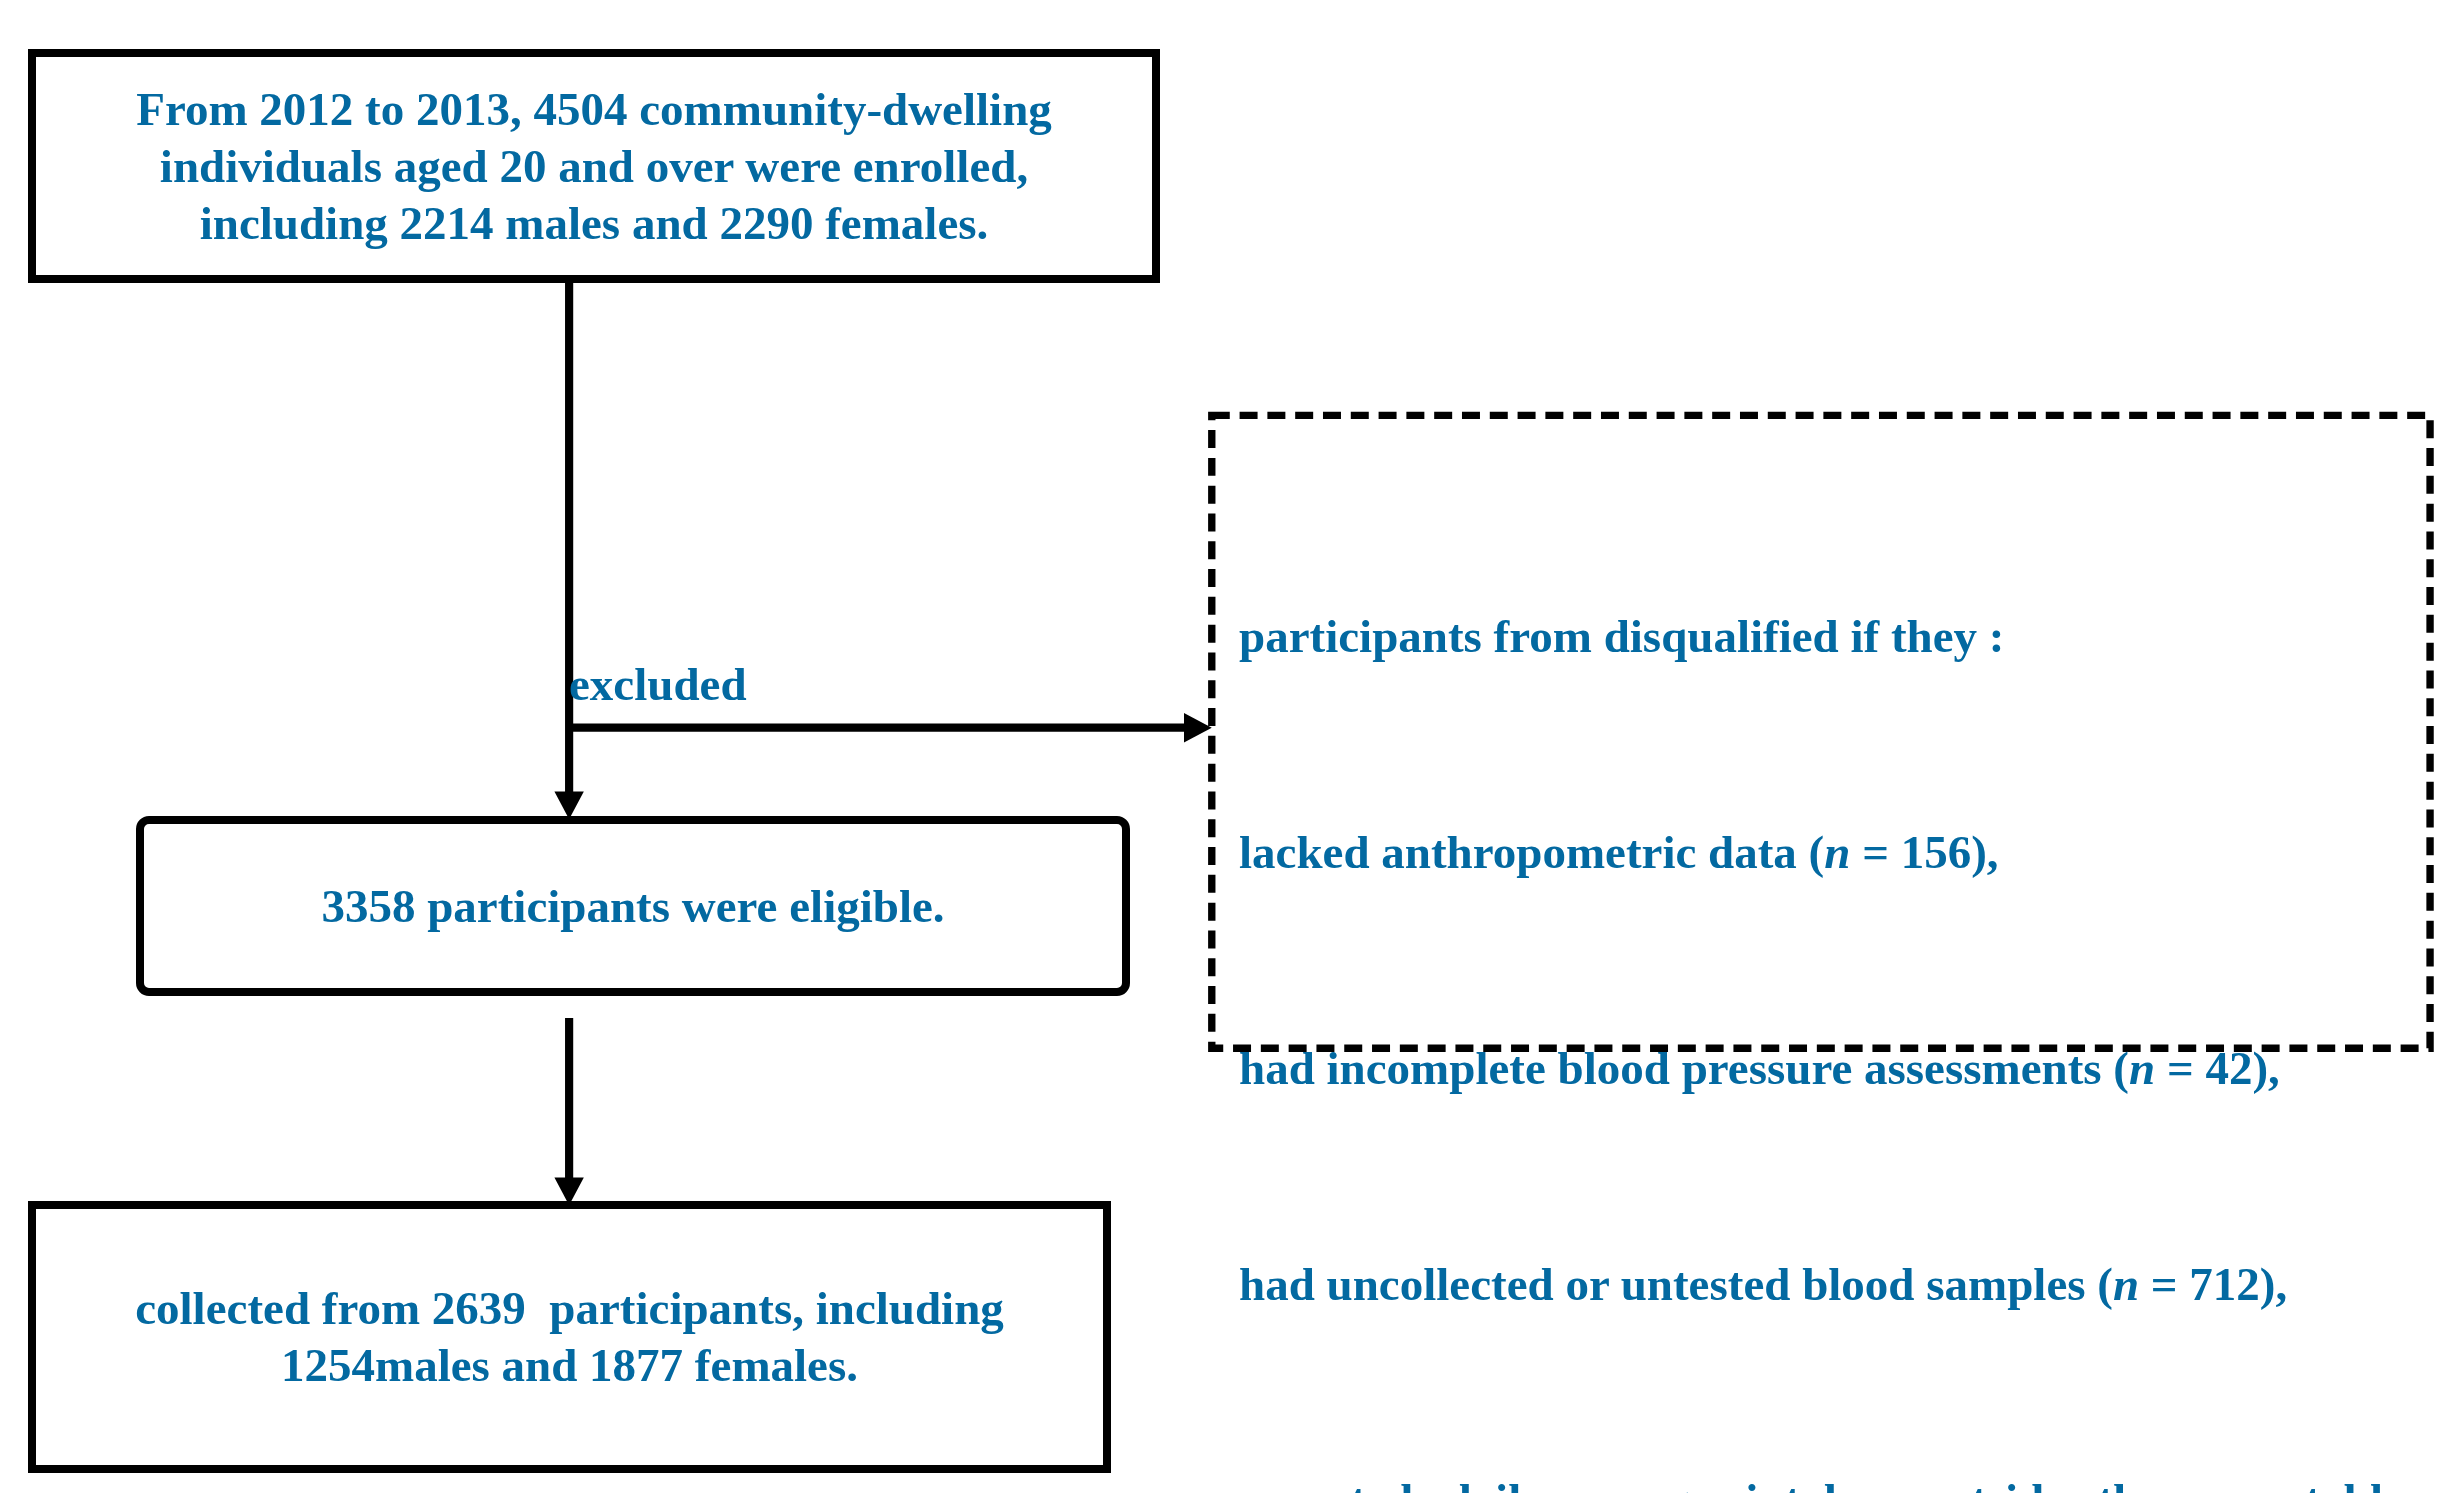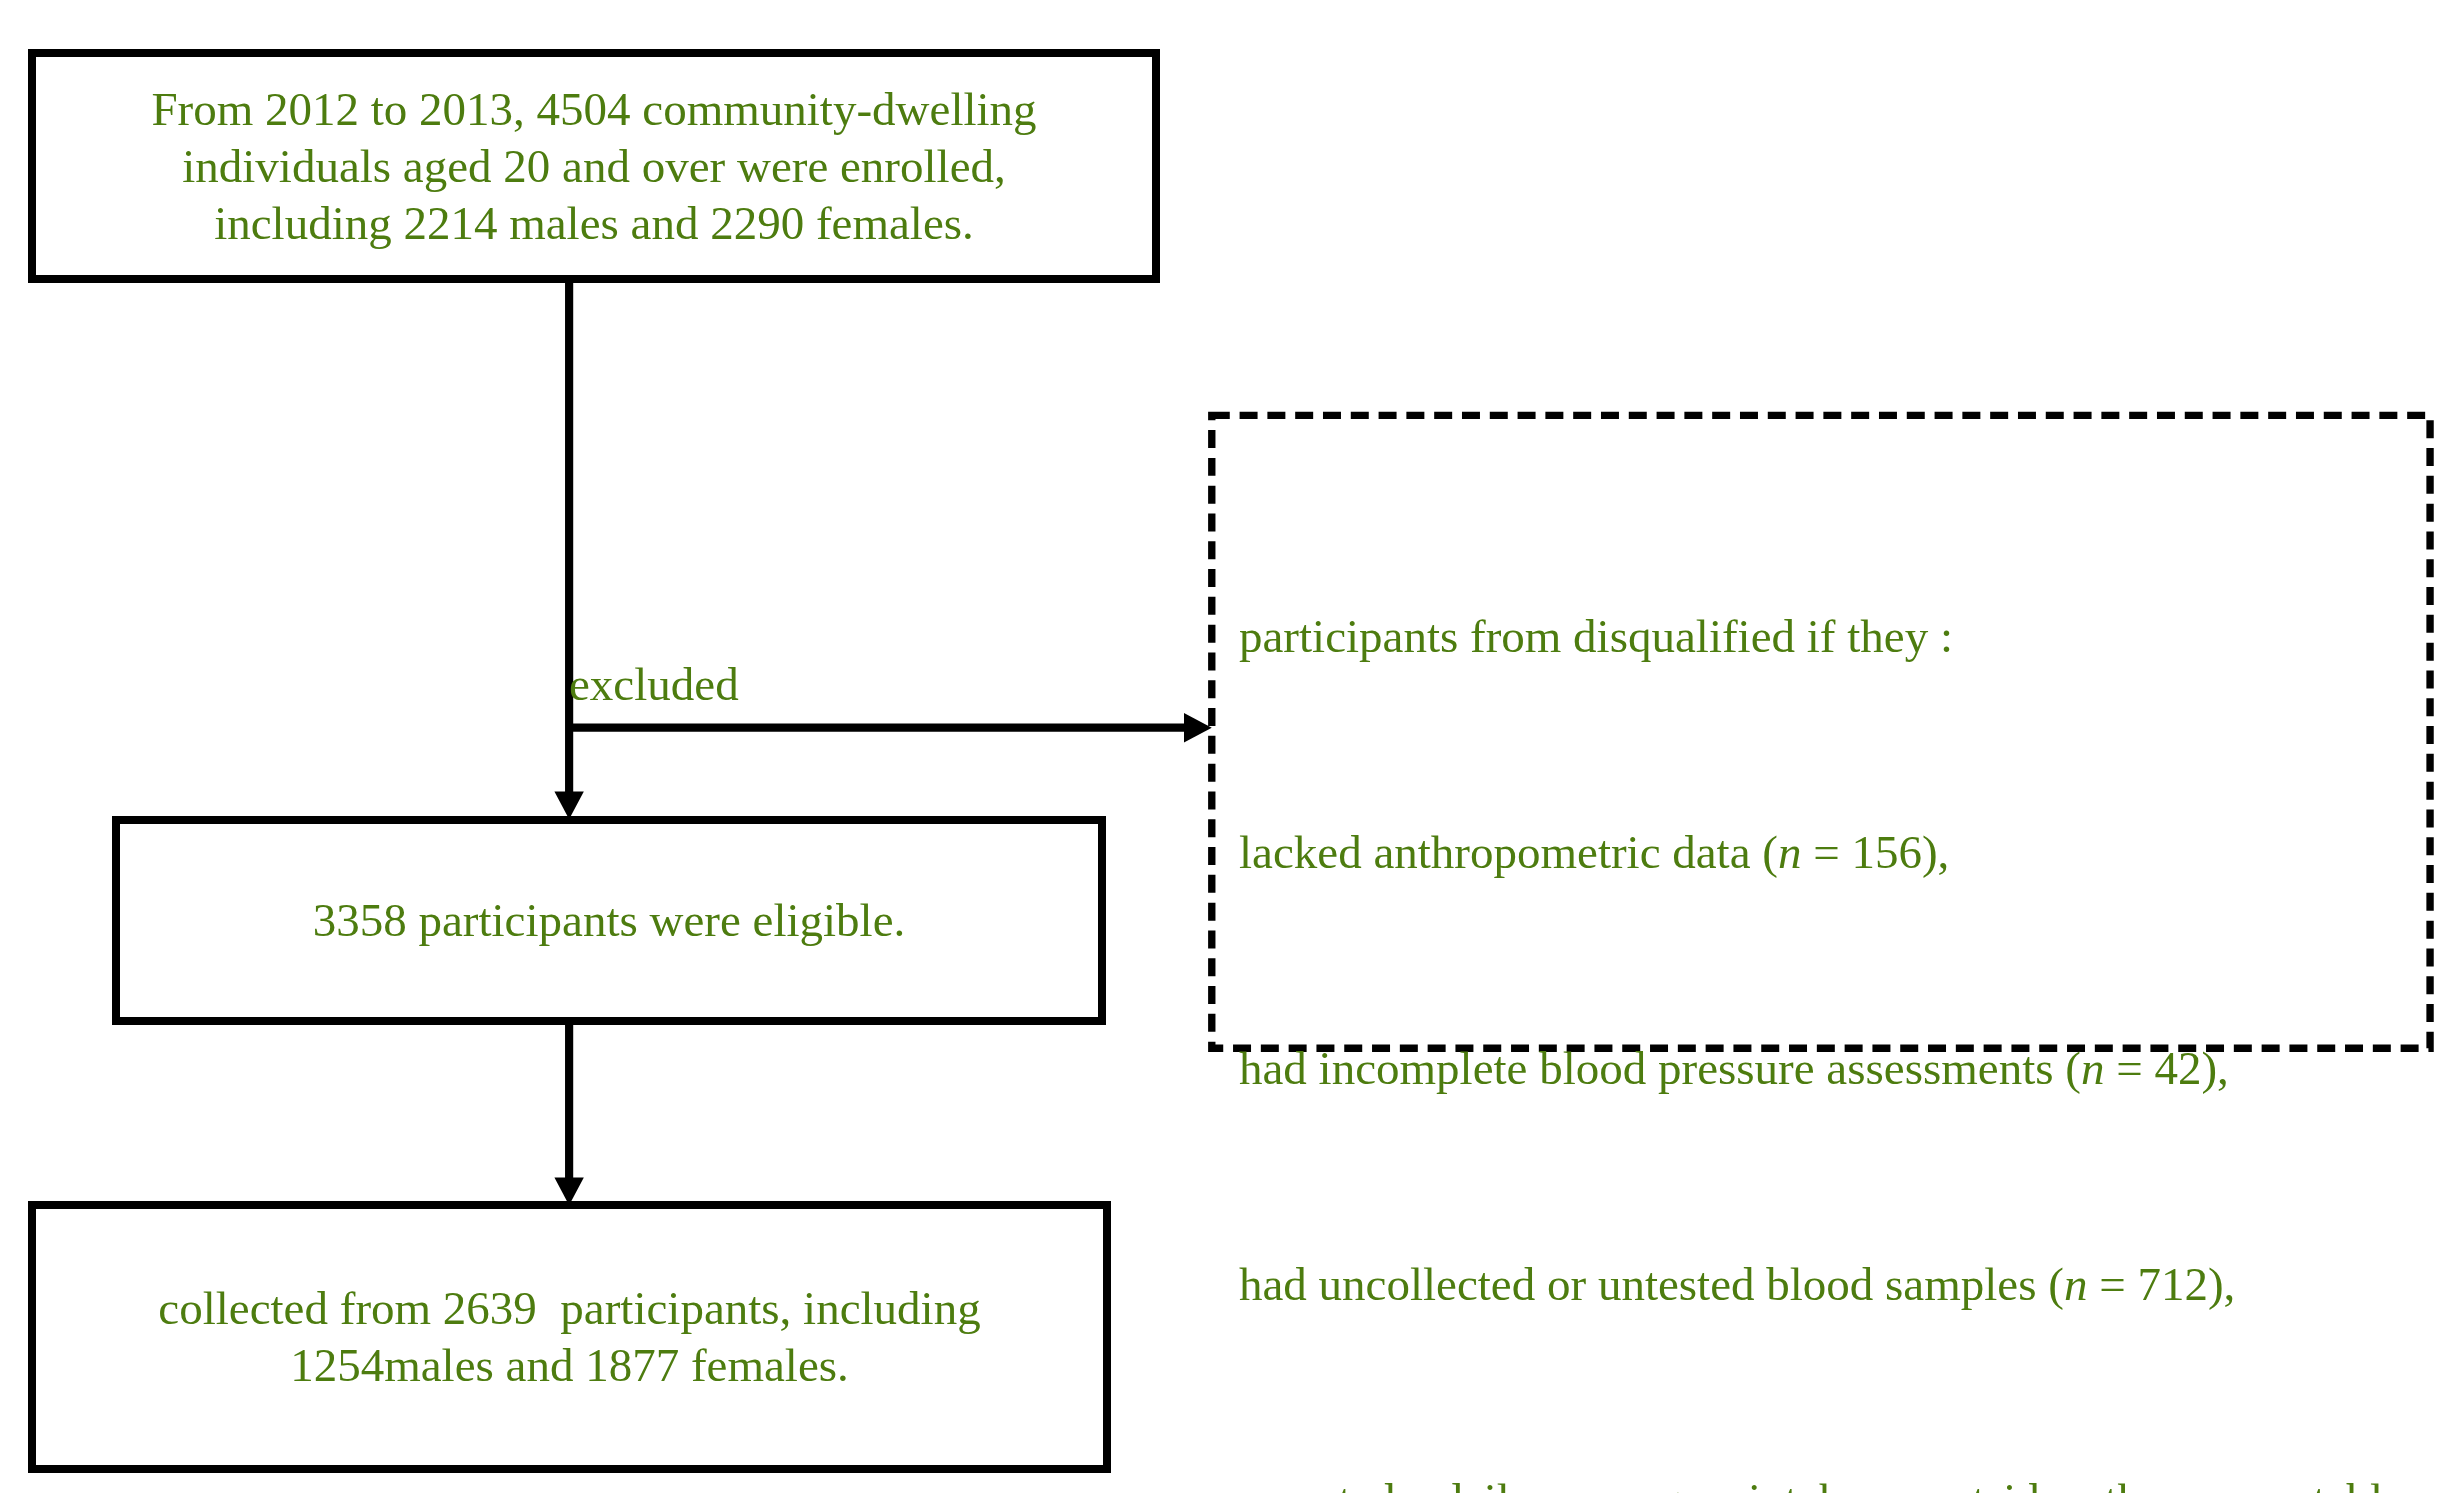--- a/index.html
+++ b/index.html
@@ -5,23 +5,24 @@
   html, body {
     margin: 0;
     padding: 0;
     background: #ffffff;
   }
   .canvas {
     position: relative;
     width: 2462px;
     height: 1493px;
     background: #ffffff;
-    color: #4d7c0f;
+    color: #0369a1;
     font-family: "Liberation Serif", "DejaVu Serif", serif;
     overflow: hidden;
+    font-weight: bold;
   }
   .connectors {
     position: absolute;
     left: 0;
     top: 0;
     width: 2462px;
     height: 1493px;
   }
   .box {
     position: absolute;
@@ -31,21 +32,21 @@
     display: flex;
     flex-direction: column;
     align-items: center;
     justify-content: center;
     text-align: center;
     font-size: 47px;
     line-height: 57px;
     white-space: pre-wrap;
   }
   .box-enrollment { left: 28px;  top: 49px;   width: 1132px; height: 234px; }
-  .box-eligible   { left: 112px; top: 816px;  width: 994px; height: 209px; }
+  .box-eligible   { left: 136px; top: 816px;  width: 994px; height: 180px; border-radius: 13px; }
   .box-genotyping { left: 28px;  top: 1201px; width: 1083px; height: 272px; }
   .exclusion-text {
     position: absolute;
     left: 1239px;
     top: 456px;
     width: 1165px;
     font-size: 47px;
     line-height: 72px;
     text-align: left;
     white-space: pre-wrap;

